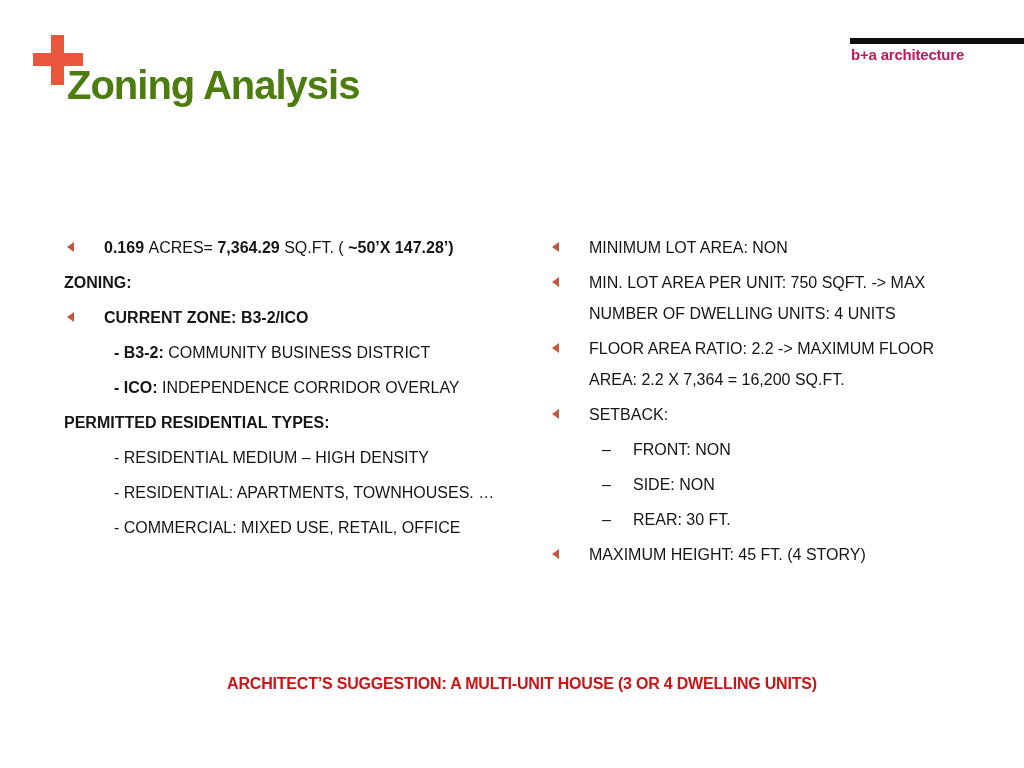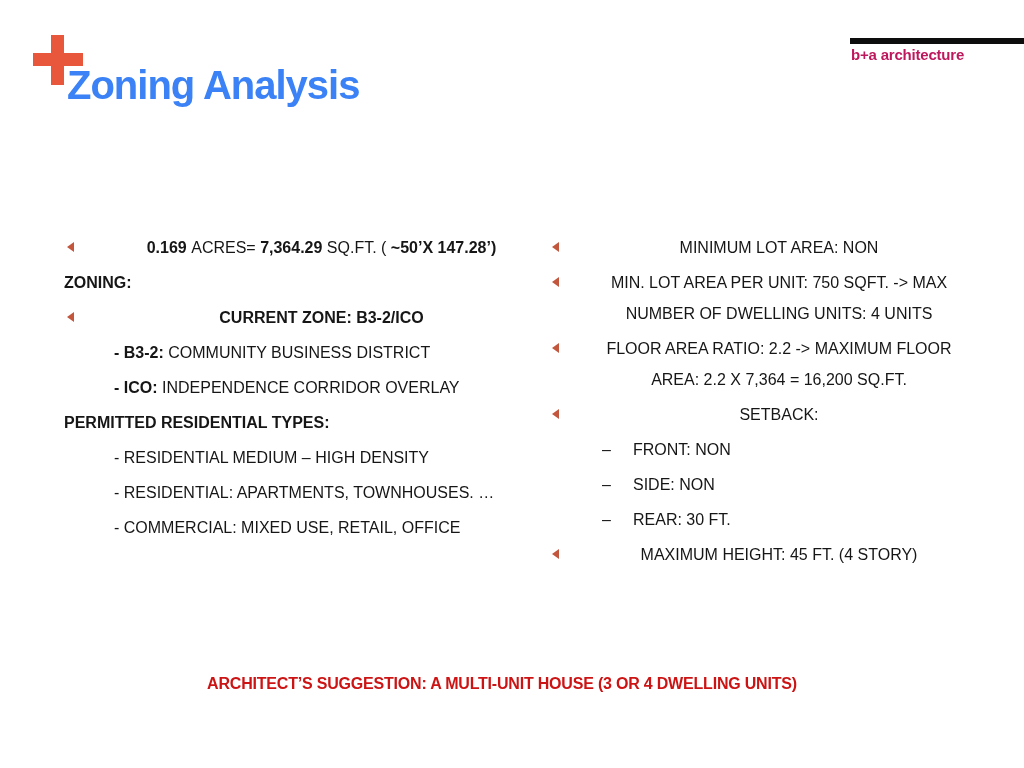--- a/index.html
+++ b/index.html
@@ -13,56 +13,57 @@
     margin:0 auto;
   }
   
   .plus{position:absolute;left:33px;top:35px;width:50px;height:50px;}
   .plus::before{content:"";position:absolute;left:0;top:18px;width:50px;height:13px;background:var(--plus-color,#e8573c);}
   .plus::after{content:"";position:absolute;left:18px;top:0;width:13px;height:50px;background:var(--plus-color,#e8573c);}
 
   .title{
     position:absolute;left:67px;top:63px;margin:0;
     font-size:40px;font-weight:bold;letter-spacing:-1px;line-height:44px;
-    color:#3b82f6;
+    color:#4d7c0f;
   }
 
   
   .brand{position:absolute;right:0;top:38px;width:174px;}
   .brand-bar{height:6px;background:#0d0d0d;}
   .brand-text{font-size:15px;font-weight:bold;color:#be185d;padding:2px 0 0 1px;letter-spacing:-0.2px;}
 
   
   .columns{position:absolute;left:0;top:232px;width:1024px;}
   .col{position:absolute;top:0;font-size:16px;line-height:31px;}
   .col-0{left:64px;width:475px;}
   .col-1{left:549px;width:420px;}
 
   .item{position:relative;margin:0 0 4px 0;}
   .item.heading{font-weight:bold;}
-  .item.bullet{padding-left:40px;text-align:center;}
+  .item.bullet{padding-left:40px;}
   .item.sub{padding-left:50px;}
   .item.dash{padding-left:84px;}
 
   .txtline{display:block;white-space:nowrap;}
   .b{font-weight:bold;}
 
   .tri{
     position:absolute;left:3px;top:10px;width:0;height:0;
     border-top:5.5px solid transparent;
     border-bottom:5.5px solid transparent;
     border-right:7px solid var(--bullet-color,#c2573d);
   }
   .dashmark{position:absolute;left:53px;top:0;}
 
   .suggestion{
     position:absolute;left:0;top:672px;width:1004px;
     text-align:center;
     font-size:16px;font-weight:bold;line-height:24px;letter-spacing:-0.2px;
     color:var(--suggestion-color,#cc1414);
+    padding-left:20px;
   }
 </style>
 </head>
 <body>
 
 <div class="slide">
   <div class="plus"></div>
   <h1 class="title">Zoning Analysis</h1>
 
   <div class="brand">

